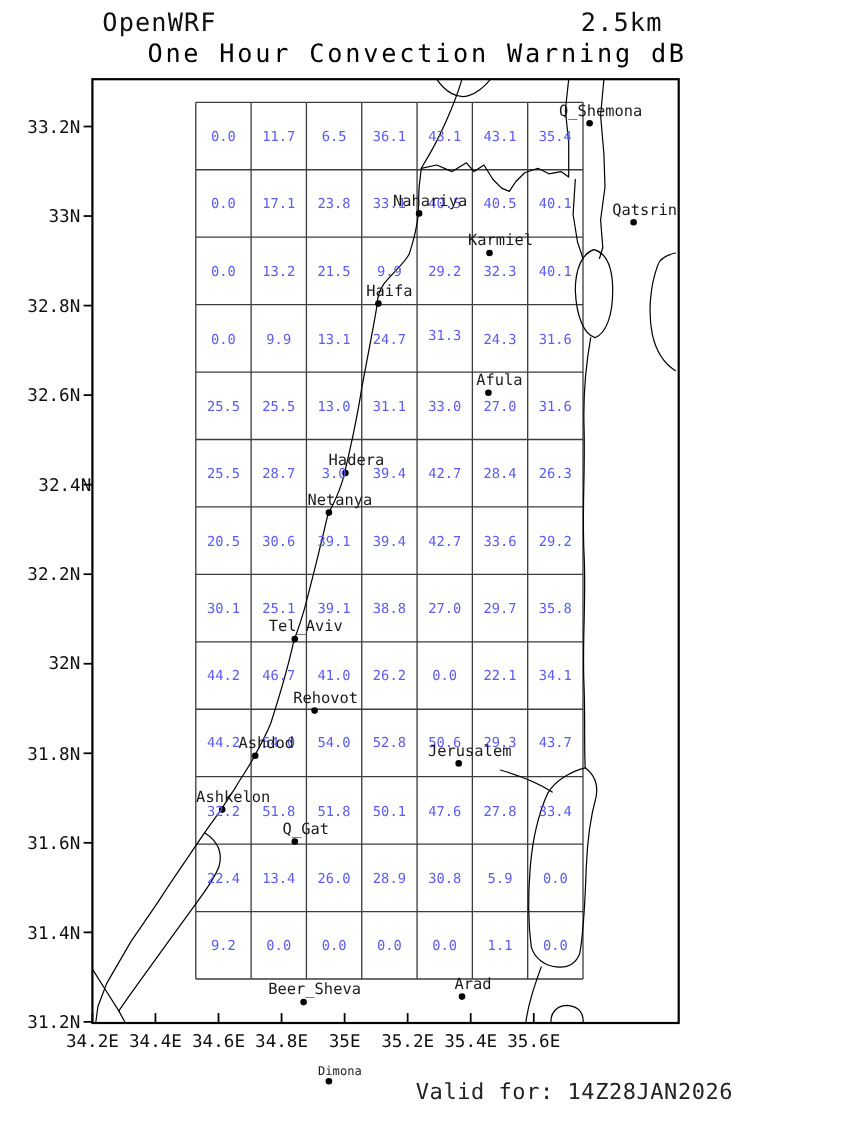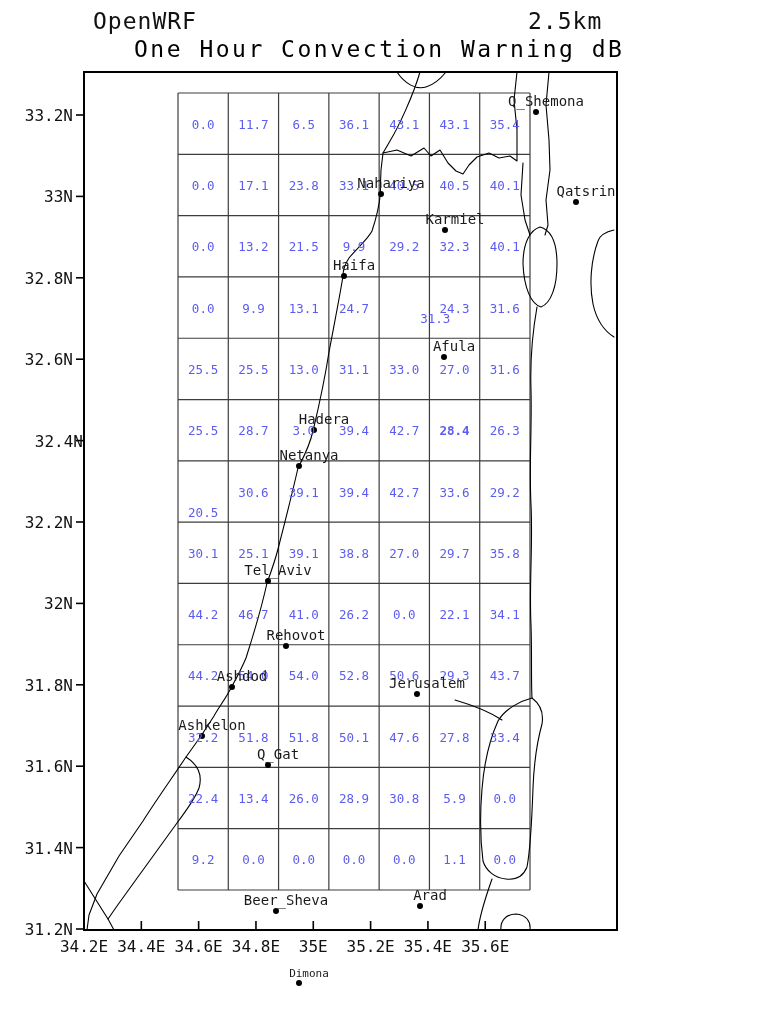--- a/index.html
+++ b/index.html
@@ -164,38 +164,38 @@
       <div class="abs grid-value" style="left: 253.429px; top: 246.27px;">13.2</div>
       <div class="abs grid-value" style="left: 303.714px; top: 246.27px;">21.5</div>
       <div class="abs grid-value" style="left: 354px; top: 246.27px;">9.9</div>
       <div class="abs grid-value" style="left: 404.286px; top: 246.27px;">29.2</div>
       <div class="abs grid-value" style="left: 454.571px; top: 246.27px;">32.3</div>
       <div class="abs grid-value" style="left: 504.857px; top: 246.27px;">40.1</div>
       <div class="abs grid-value" style="left: 203.143px; top: 307.578px;">0.0</div>
       <div class="abs grid-value" style="left: 253.429px; top: 307.578px;">9.9</div>
       <div class="abs grid-value" style="left: 303.714px; top: 307.578px;">13.1</div>
       <div class="abs grid-value" style="left: 354px; top: 307.578px;">24.7</div>
-      <div class="abs grid-value" style="left: 404.286px; top: 318px; margin-left: 31px;">31.3</div>
+      <div class="abs grid-value" style="left: 404.286px; top: 305px;">31.3</div>
       <div class="abs grid-value" style="left: 454.571px; top: 307.578px;">24.3</div>
       <div class="abs grid-value" style="left: 504.857px; top: 307.578px;">31.6</div>
       <div class="abs grid-value" style="left: 203.143px; top: 368.886px;">25.5</div>
       <div class="abs grid-value" style="left: 253.429px; top: 368.886px;">25.5</div>
       <div class="abs grid-value" style="left: 303.714px; top: 368.886px;">13.0</div>
       <div class="abs grid-value" style="left: 354px; top: 368.886px;">31.1</div>
       <div class="abs grid-value" style="left: 404.286px; top: 368.886px;">33.0</div>
       <div class="abs grid-value" style="left: 454.571px; top: 368.886px;">27.0</div>
       <div class="abs grid-value" style="left: 504.857px; top: 368.886px;">31.6</div>
       <div class="abs grid-value" style="left: 203.143px; top: 430.194px;">25.5</div>
       <div class="abs grid-value" style="left: 253.429px; top: 430.194px;">28.7</div>
       <div class="abs grid-value" style="left: 303.714px; top: 430.194px;">3.0</div>
       <div class="abs grid-value" style="left: 354px; top: 430.194px;">39.4</div>
       <div class="abs grid-value" style="left: 404.286px; top: 430.194px;">42.7</div>
-      <div class="abs grid-value" style="left: 454.571px; top: 430.194px; font-weight: bold;">28.4</div>
+      <div class="abs grid-value" style="left: 454.571px; top: 430.194px;">28.4</div>
       <div class="abs grid-value" style="left: 504.857px; top: 430.194px;">26.3</div>
-      <div class="abs grid-value" style="left: 203.143px; top: 491.502px; margin-top: 20px;">20.5</div>
+      <div class="abs grid-value" style="left: 203.143px; top: 491.502px;">20.5</div>
       <div class="abs grid-value" style="left: 253.429px; top: 491.502px;">30.6</div>
       <div class="abs grid-value" style="left: 303.714px; top: 491.502px;">39.1</div>
       <div class="abs grid-value" style="left: 354px; top: 491.502px;">39.4</div>
       <div class="abs grid-value" style="left: 404.286px; top: 491.502px;">42.7</div>
       <div class="abs grid-value" style="left: 454.571px; top: 491.502px;">33.6</div>
       <div class="abs grid-value" style="left: 504.857px; top: 491.502px;">29.2</div>
       <div class="abs grid-value" style="left: 203.143px; top: 552.81px;">30.1</div>
       <div class="abs grid-value" style="left: 253.429px; top: 552.81px;">25.1</div>
       <div class="abs grid-value" style="left: 303.714px; top: 552.81px;">39.1</div>
       <div class="abs grid-value" style="left: 354px; top: 552.81px;">38.8</div>
@@ -249,13 +249,14 @@
       <div class="abs city-label" style="left: 296px; top: 627px;">Rehovot</div>
       <div class="abs city-label" style="left: 242px; top: 668px;">Ashdod</div>
       <div class="abs city-label" style="left: 427px; top: 675px;">Jerusalem</div>
       <div class="abs city-label" style="left: 212px; top: 717px;">Ashkelon</div>
       <div class="abs city-label" style="left: 278px; top: 746px;">Q_Gat</div>
       <div class="abs city-label" style="left: 286px; top: 892px;">Beer_Sheva</div>
       <div class="abs city-label" style="left: 430px; top: 887px;">Arad</div>
       <div class="abs city-label small-label" style="left: 309px; top: 967px;">Dimona</div>
     </div>
 
+  <div class="abs footer-text" style="left:378px;top:980px">Valid for: 14Z28JAN2026</div>
 </div>
 
 </body></html>

